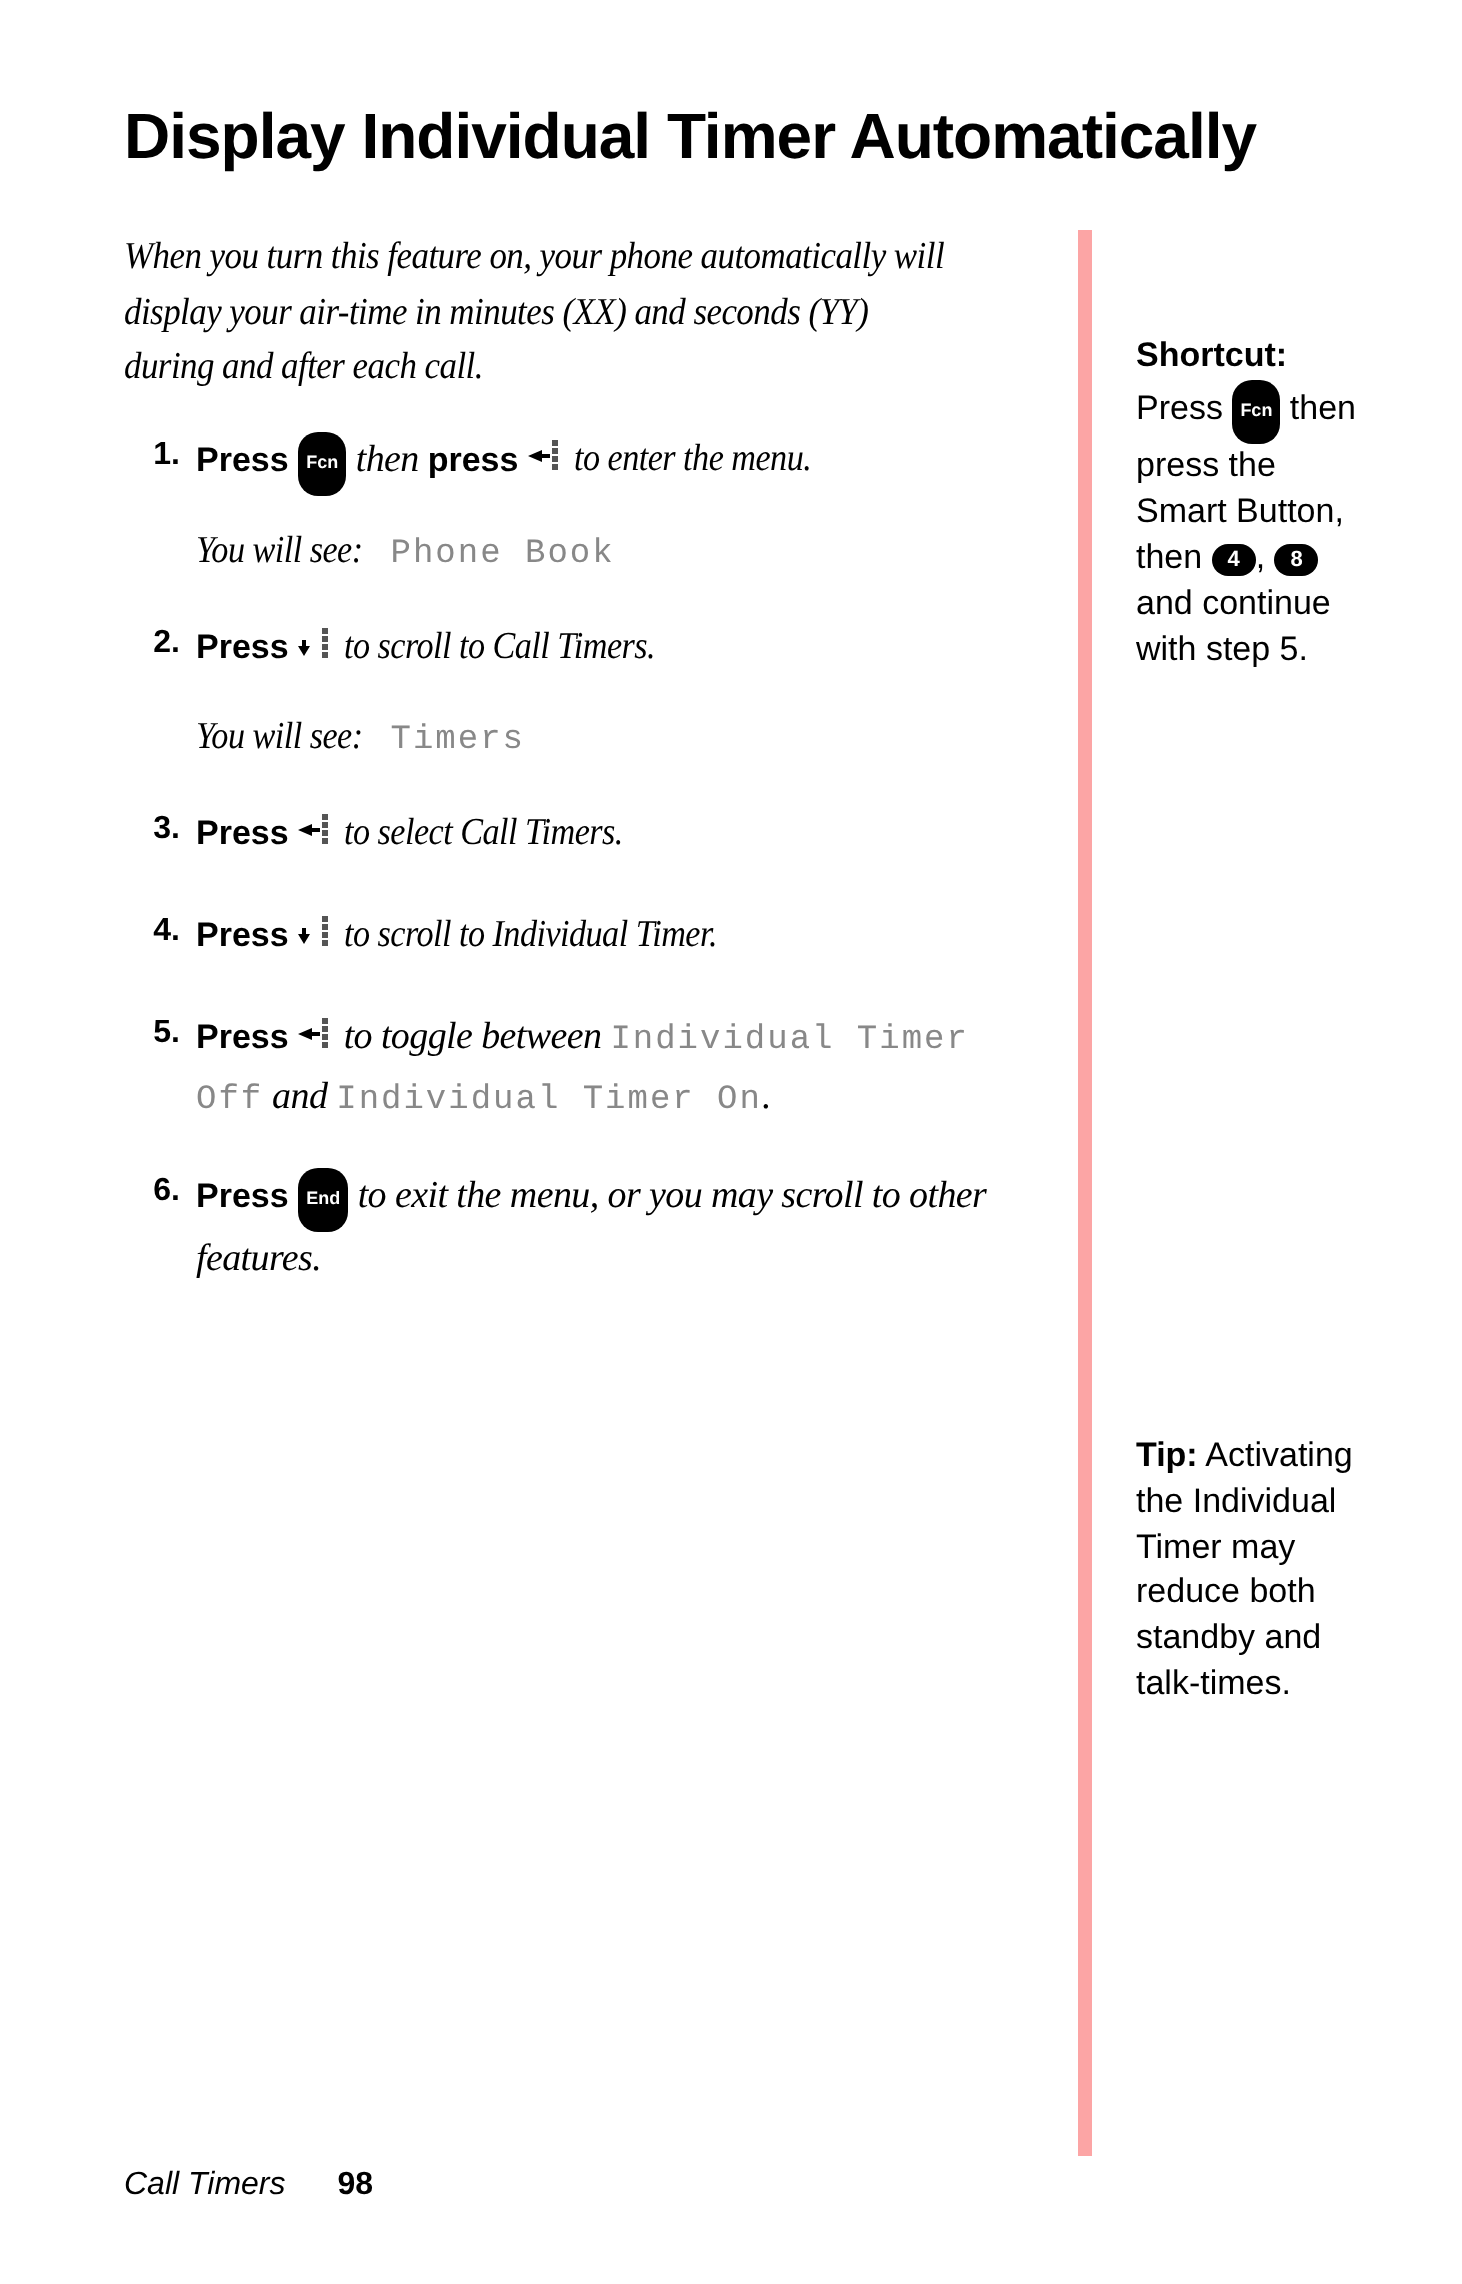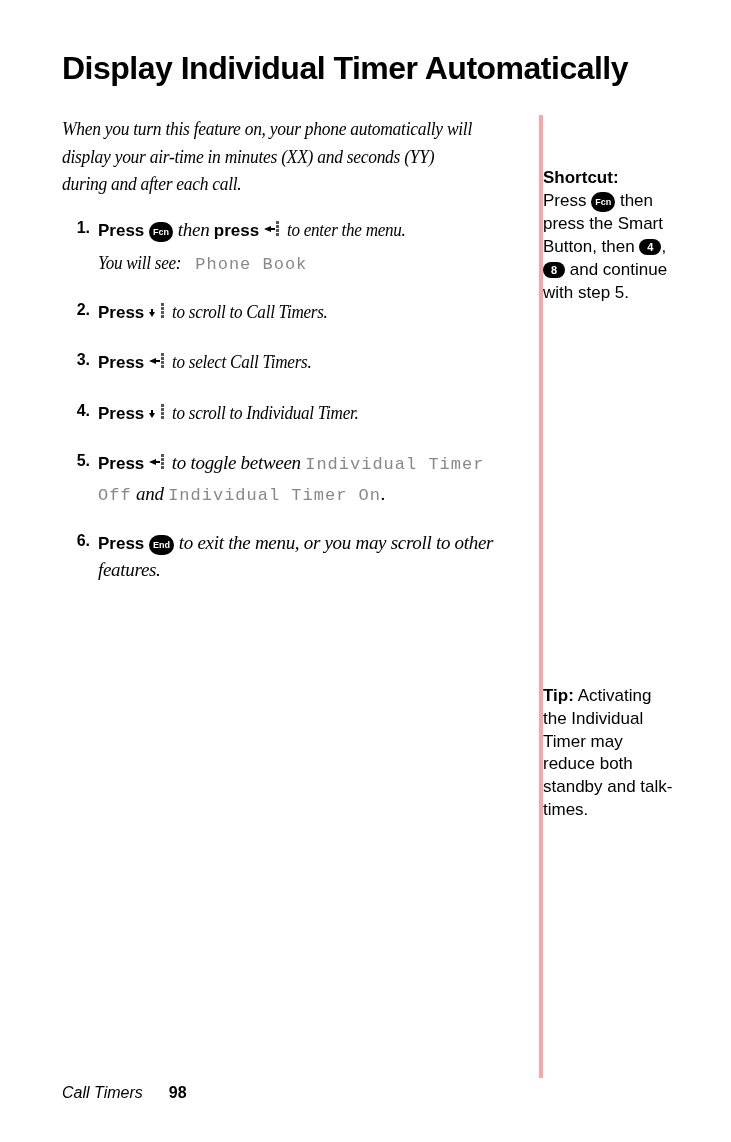--- a/index.html
+++ b/index.html
@@ -28,21 +28,22 @@
       display: flex;
       gap: 12px;
       flex: 1;
     }
     .main {
       width: 465px;
       padding-right: 18px;
     }
     .side {
       flex: 1;
-      border-left: 4px solid #fca5a5;
+      border-left: 7px solid #fca5a5;
+      padding-left: 22px;
       display: flex;
       flex-direction: column;
       font-family: Arial, Helvetica, sans-serif;
       font-size: 17px;
       line-height: 1.35;
     }
     .intro {
       font-family: Georgia, serif;
       font-style: italic;
       font-size: 19px;
@@ -87,37 +88,37 @@
     .serif-it-block {
       font-family: Georgia, serif;
       font-style: italic;
       letter-spacing: -0.3px;
       display: inline-block;
       transform: scaleX(0.9);
       transform-origin: left;
     }
     .will-see {
        display:block;
-       margin-top:3px;
+       margin-top:14px;
     }
     .lcd {
       font-family: 'Courier New', monospace;
       font-style: normal;
       font-size: 17px;
       letter-spacing: 1px;
       color: #888;
     }
     .pill {
       display: inline-flex;
       align-items: center;
       justify-content: center;
       background: #000;
       color: #fff;
       border-radius: 10px;
-      height: 20px;
+      height: 32px;
       min-width: 24px;
       padding: 0 4px;
       font-family: Arial, sans-serif;
       font-size: 9px;
       font-weight: 700;
       font-style: normal;
       vertical-align: 1px;
       line-height: 1;
     }
     .pill-num {
@@ -207,20 +208,24 @@
                 <rect x="12" y="10" width="3" height="3"></rect>
                   <rect x="12" y="14" width="3" height="3"></rect>
               </g>
               <g fill="#000">
                   <polygon points="3,16 0,11 6,11"></polygon>
                   <rect x="2" y="8" width="2" height="4"></rect>
                 </g>
             </svg>
           </span>
           <span class="serif-it-block"> to scroll to Call Timers.</span>
+          <span class="will-see">
+            <span class="serif-it-block"><span>You will see</span>:</span>
+            <span class="lcd">Timers</span>
+          </span>
         </li>
 
         <li>
           <span class="num">3.</span>
           <span class="press-label">Press</span>
           <span class="nav-icon">
             <svg width="18" height="20" viewBox="0 0 18 20">
               <g fill="#555">
                 <rect x="12" y="2" width="3" height="3"></rect>
                   <rect x="12" y="6" width="3" height="3"></rect>

